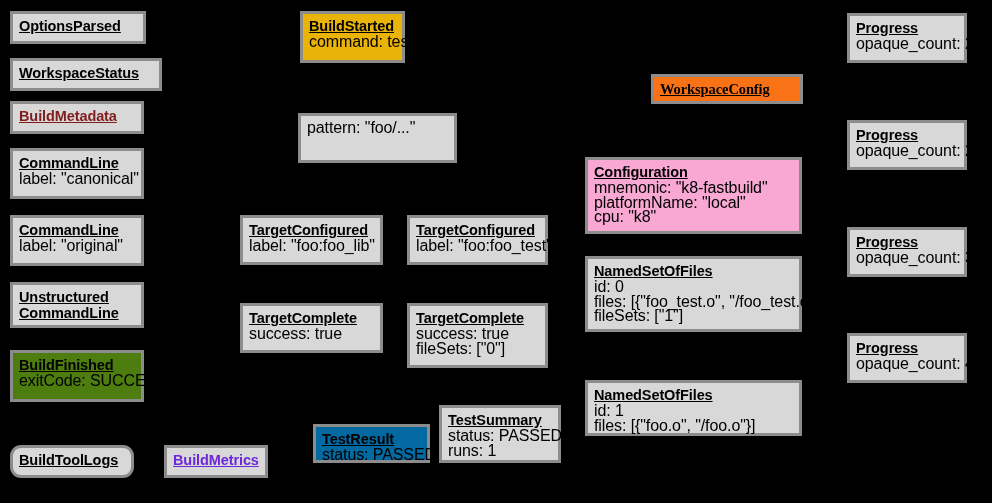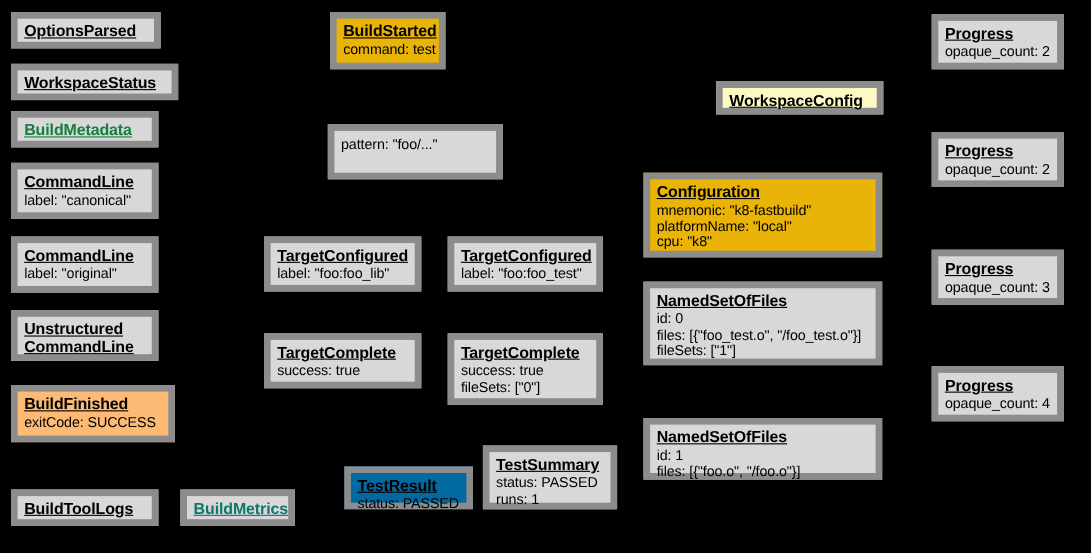--- a/index.html
+++ b/index.html
@@ -15,57 +15,57 @@
     position: relative;
     width: 992px;
     height: 503px;
     background: #000000;
     overflow: hidden;
   }
   .node {
     position: absolute;
     box-sizing: border-box;
     background: #d8d8d8;
-    border: 6px solid #0c4a6e;
+    border: 3px solid #0c4a6e;
     padding: 4px 23px 5px 6px;
     color: #000000;
   }
   .node-title {
     font-size: 14.5px;
     font-weight: bold;
     line-height: 16px;
     text-decoration: underline;
     white-space: pre-line;
     letter-spacing: -0.1px;
   }
   .node-fields {
     margin-top: 1px;
   }
   .node-field {
-    font-size: 13px;
+    font-size: 16px;
     line-height: 14.5px;
     white-space: pre;
     letter-spacing: -0.1px;
   }
 </style>
 </head>
 <body>
 
 <div id="canvas" style="width: 992px; height: 503px; background: rgb(0, 0, 0);">
   <div class="node no-fields" style="left: 10px; top: 11px; width: 136px; height: 33px; background: rgb(216, 216, 216); border-color: rgb(140, 140, 140); color: rgb(0, 0, 0);">
     <div class="node-title">OptionsParsed</div>
 
   </div>
 
   <div class="node no-fields" style="left: 10px; top: 58px; width: 152px; height: 33px; background: rgb(216, 216, 216); border-color: rgb(140, 140, 140); color: rgb(0, 0, 0);">
     <div class="node-title">WorkspaceStatus</div>
 
   </div>
 
-  <div class="node no-fields" style="left: 10px; top: 101px; width: 134px; height: 33px; background: rgb(216, 216, 216); border-color: rgb(140, 140, 140); color: #15803d;">
+  <div class="node no-fields" style="left: 10px; top: 101px; width: 134px; height: 33px; background: rgb(216, 216, 216); border-color: rgb(140, 140, 140); color: #7f1d1d;">
     <div class="node-title">BuildMetadata</div>
 
   </div>
 
   <div class="node" style="left: 10px; top: 148px; width: 134px; height: 51px; background: rgb(216, 216, 216); border-color: rgb(140, 140, 140); color: rgb(0, 0, 0);">
     <div class="node-title">CommandLine</div>
     <div class="node-fields">
         <div class="node-field">label: "canonical"</div>
       </div>
   </div>
@@ -76,33 +76,33 @@
         <div class="node-field">label: "original"</div>
       </div>
   </div>
 
   <div class="node no-fields" style="left: 10px; top: 282px; width: 134px; height: 46px; background: rgb(216, 216, 216); border-color: rgb(140, 140, 140); color: rgb(0, 0, 0);">
     <div class="node-title">Unstructured
 CommandLine</div>
 
   </div>
 
-  <div class="node" style="left: 10px; top: 350px; width: 149px; height: 52px; background: #fdba74; border-color: rgb(140, 140, 140); color: rgb(0, 0, 0);">
+  <div class="node" style="left: 10px; top: 350px; width: 134px; height: 52px; background: #4d7c0f; border-color: rgb(140, 140, 140); color: rgb(0, 0, 0);">
     <div class="node-title">BuildFinished</div>
     <div class="node-fields">
         <div class="node-field">exitCode: SUCCESS</div>
       </div>
   </div>
 
-  <div class="node no-fields" style="left: 10px; top: 445px; width: 134px; height: 33px; background: rgb(216, 216, 216); border-color: rgb(140, 140, 140); color: rgb(0, 0, 0);">
+  <div class="node no-fields" style="left: 10px; top: 445px; width: 124px; height: 33px; background: rgb(216, 216, 216); border-color: rgb(140, 140, 140); color: rgb(0, 0, 0); border-radius: 11px;">
     <div class="node-title">BuildToolLogs</div>
 
   </div>
 
-  <div class="node no-fields" style="left: 164px; top: 445px; width: 104px; height: 33px; background: rgb(216, 216, 216); border-color: rgb(140, 140, 140); color: #0f766e;">
+  <div class="node no-fields" style="left: 164px; top: 445px; width: 104px; height: 33px; background: rgb(216, 216, 216); border-color: rgb(140, 140, 140); color: #6d28d9;">
     <div class="node-title">BuildMetrics</div>
 
   </div>
 
   <div class="node" style="left: 300px; top: 11px; width: 105px; height: 52px; background: #eab308; border-color: rgb(140, 140, 140); color: rgb(0, 0, 0);">
     <div class="node-title">BuildStarted</div>
     <div class="node-fields">
         <div class="node-field">command: test</div>
       </div>
   </div>
@@ -150,26 +150,26 @@
   </div>
 
   <div class="node" style="left: 439px; top: 405px; width: 122px; height: 58px; background: rgb(216, 216, 216); border-color: rgb(140, 140, 140); color: rgb(0, 0, 0);">
     <div class="node-title">TestSummary</div>
     <div class="node-fields">
         <div class="node-field">status: PASSED</div>
         <div class="node-field">runs: 1</div>
       </div>
   </div>
 
-  <div class="node no-fields" style="left: 651px; top: 74px; width: 152px; height: 30px; background: #fef9c3; border-color: rgb(140, 140, 140); color: rgb(0, 0, 0);">
+  <div class="node no-fields" style="left: 651px; top: 74px; width: 152px; height: 30px; background: #f97316; border-color: rgb(140, 140, 140); color: rgb(0, 0, 0); font-family: Liberation Serif, serif;">
     <div class="node-title">WorkspaceConfig</div>
 
   </div>
 
-  <div class="node" style="left: 585px; top: 157px; width: 217px; height: 77px; background: #eab308; border-color: rgb(140, 140, 140); color: rgb(0, 0, 0);">
+  <div class="node" style="left: 585px; top: 157px; width: 217px; height: 77px; background: #f9a8d4; border-color: rgb(140, 140, 140); color: rgb(0, 0, 0);">
     <div class="node-title">Configuration</div>
     <div class="node-fields">
         <div class="node-field">mnemonic: "k8-fastbuild"</div>
         <div class="node-field">platformName: "local"</div>
         <div class="node-field">cpu: "k8"</div>
       </div>
   </div>
 
   <div class="node" style="left: 585px; top: 256px; width: 217px; height: 76px; background: rgb(216, 216, 216); border-color: rgb(140, 140, 140); color: rgb(0, 0, 0);">
     <div class="node-title">NamedSetOfFiles</div>

